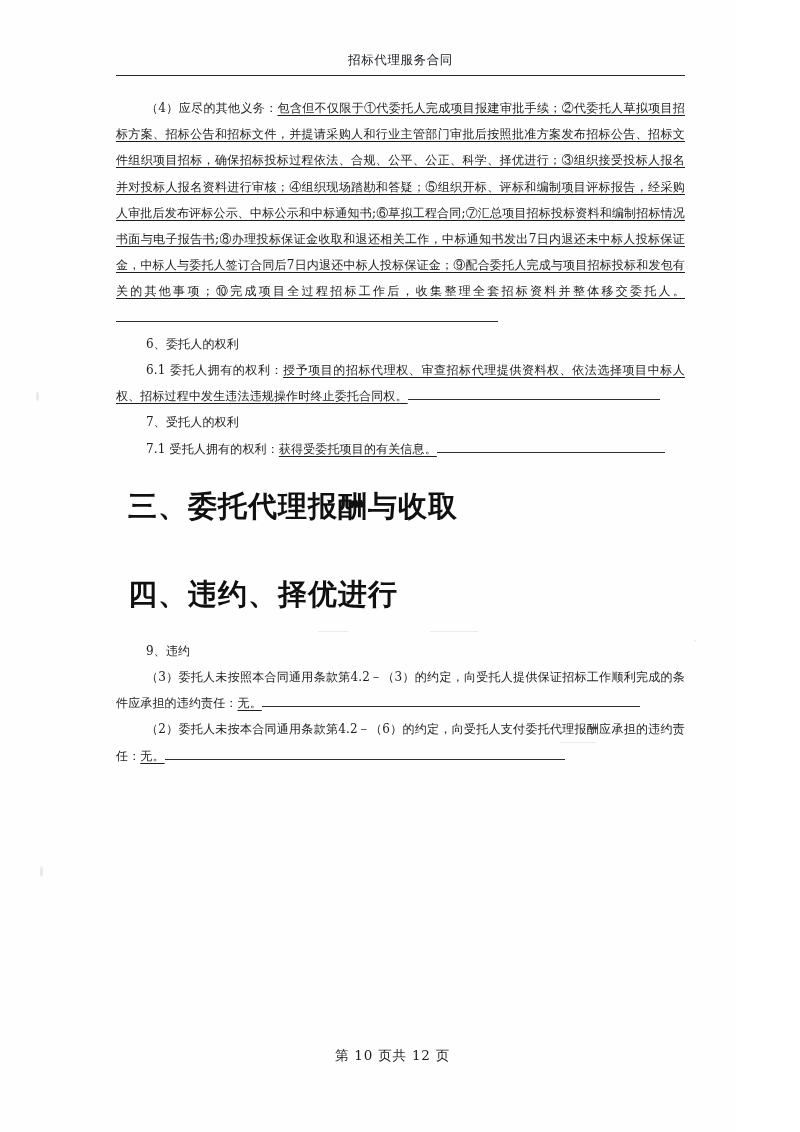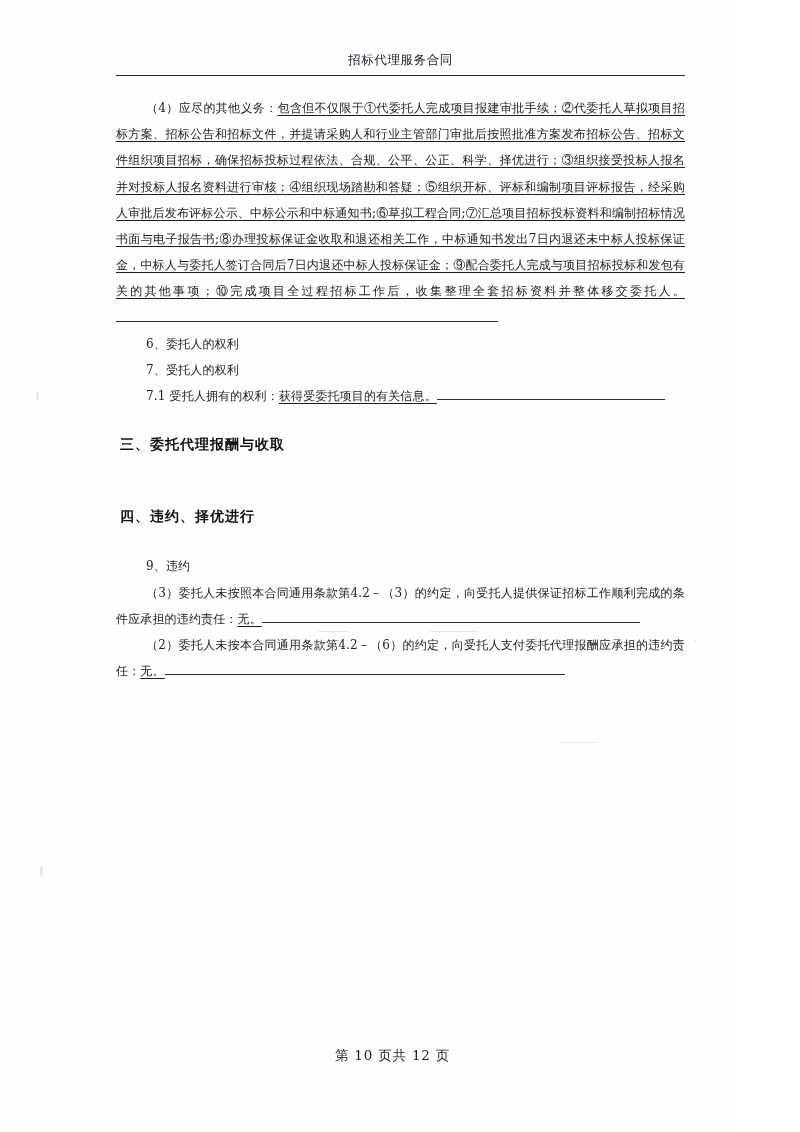--- a/index.html
+++ b/index.html
@@ -81,22 +81,22 @@
   }
 
   
   .ul-block {
     text-decoration: underline;
     text-underline-offset: 3px;
     text-decoration-thickness: 1px;
   }
 
   h2.section {
-    margin: 4px;
-    font-size: 14px;
+    margin: 12px;
+    font-size: 29px;
     font-weight: bold;
     line-height: 34px;
     letter-spacing: 1px;
     color: #101010;
     font-family: Liberation Serif, serif;
   }
   .gap-m { height: 15px; }
 
   
   .footer {
@@ -131,20 +131,21 @@
     <span class="header-title">招标代理服务合同</span>
   </div>
   <div class="header-rule"></div>
 
   <div class="body">
 
     <p class="para indent2"><span>（4）应尽的其他义务：</span><span class="ul-block">包含但不仅限于①代委托人完成项目报建审批手续；②代委托人草拟项目招标方案、招标公告和招标文件，并提请采购人和行业主管部门审批后按照批准方案发布招标公告、招标文件组织项目招标，确保招标投标过程依法、合规、公平、公正、科学、择优进行；③组织接受投标人报名并对投标人报名资料进行审核；④组织现场踏勘和答疑；⑤组织开标、评标和编制项目评标报告，经采购人审批后发布评标公示、中标公示和中标通知书;⑥草拟工程合同;⑦汇总项目招标投标资料和编制招标情况书面与电子报告书;⑧办理投标保证金收取和退还相关工作，中标通知书发出7日内退还未中标人投标保证金，中标人与委托人签订合同后7日内退还中标人投标保证金；⑨配合委托人完成与项目招标投标和发包有关的其他事项；⑩完成项目全过程招标工作后，收集整理全套招标资料并整体移交委托人。</span><span class="rule-rest" style="width:382px"></span></p>
 
     <p class="para indent2">6、委托人的权利</p>
 
+    <p class="para indent2"><span>6.1 委托人拥有的权利：</span><span class="ul-block">授予项目的招标代理权、审查招标代理提供资料权、依法选择项目中标人权、招标过程中发生违法违规操作时终止委托合同权。</span><span class="rule-rest" style="width:252px"></span></p>
 
 
     <p class="para indent2">7、受托人的权利</p>
 
     <p class="para indent2"><span>7.1 受托人拥有的权利：</span><span class="ul-block">获得受委托项目的有关信息。</span><span class="rule-rest" style="width:228px"></span></p>
 
 
     <div class="gap-m"></div>
 
     <h2 class="section">三、委托代理报酬与收取</h2>

